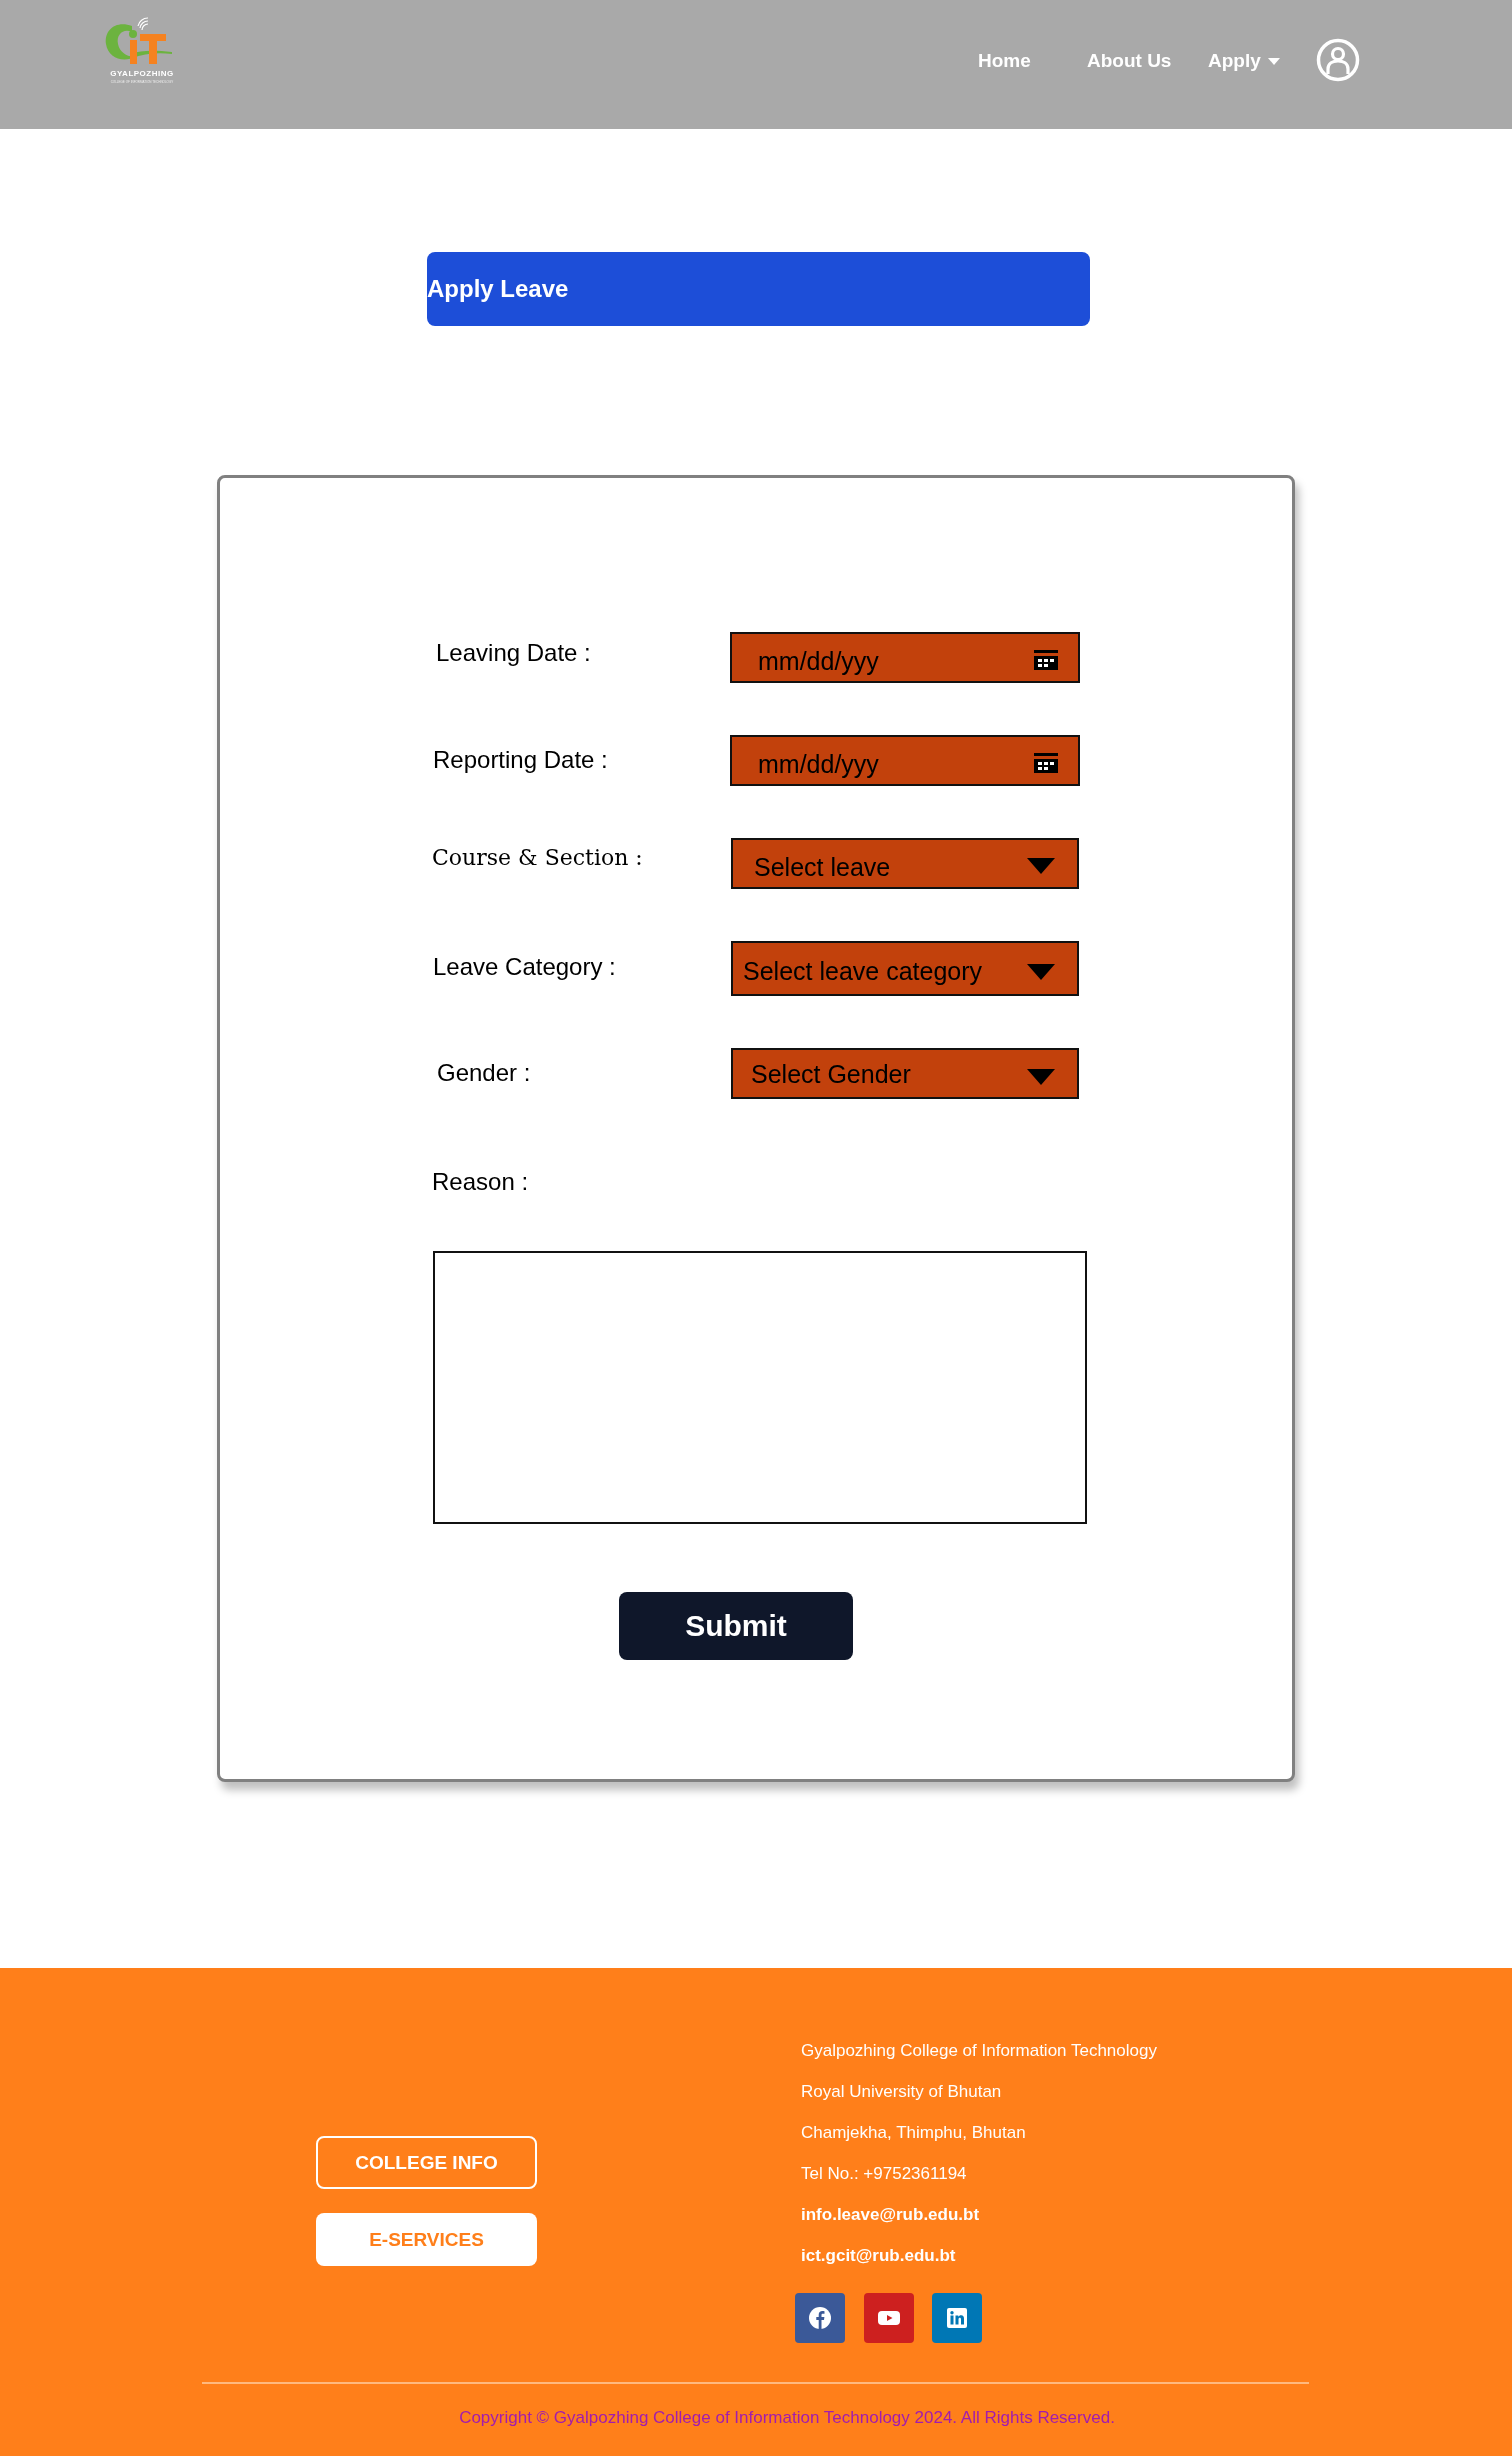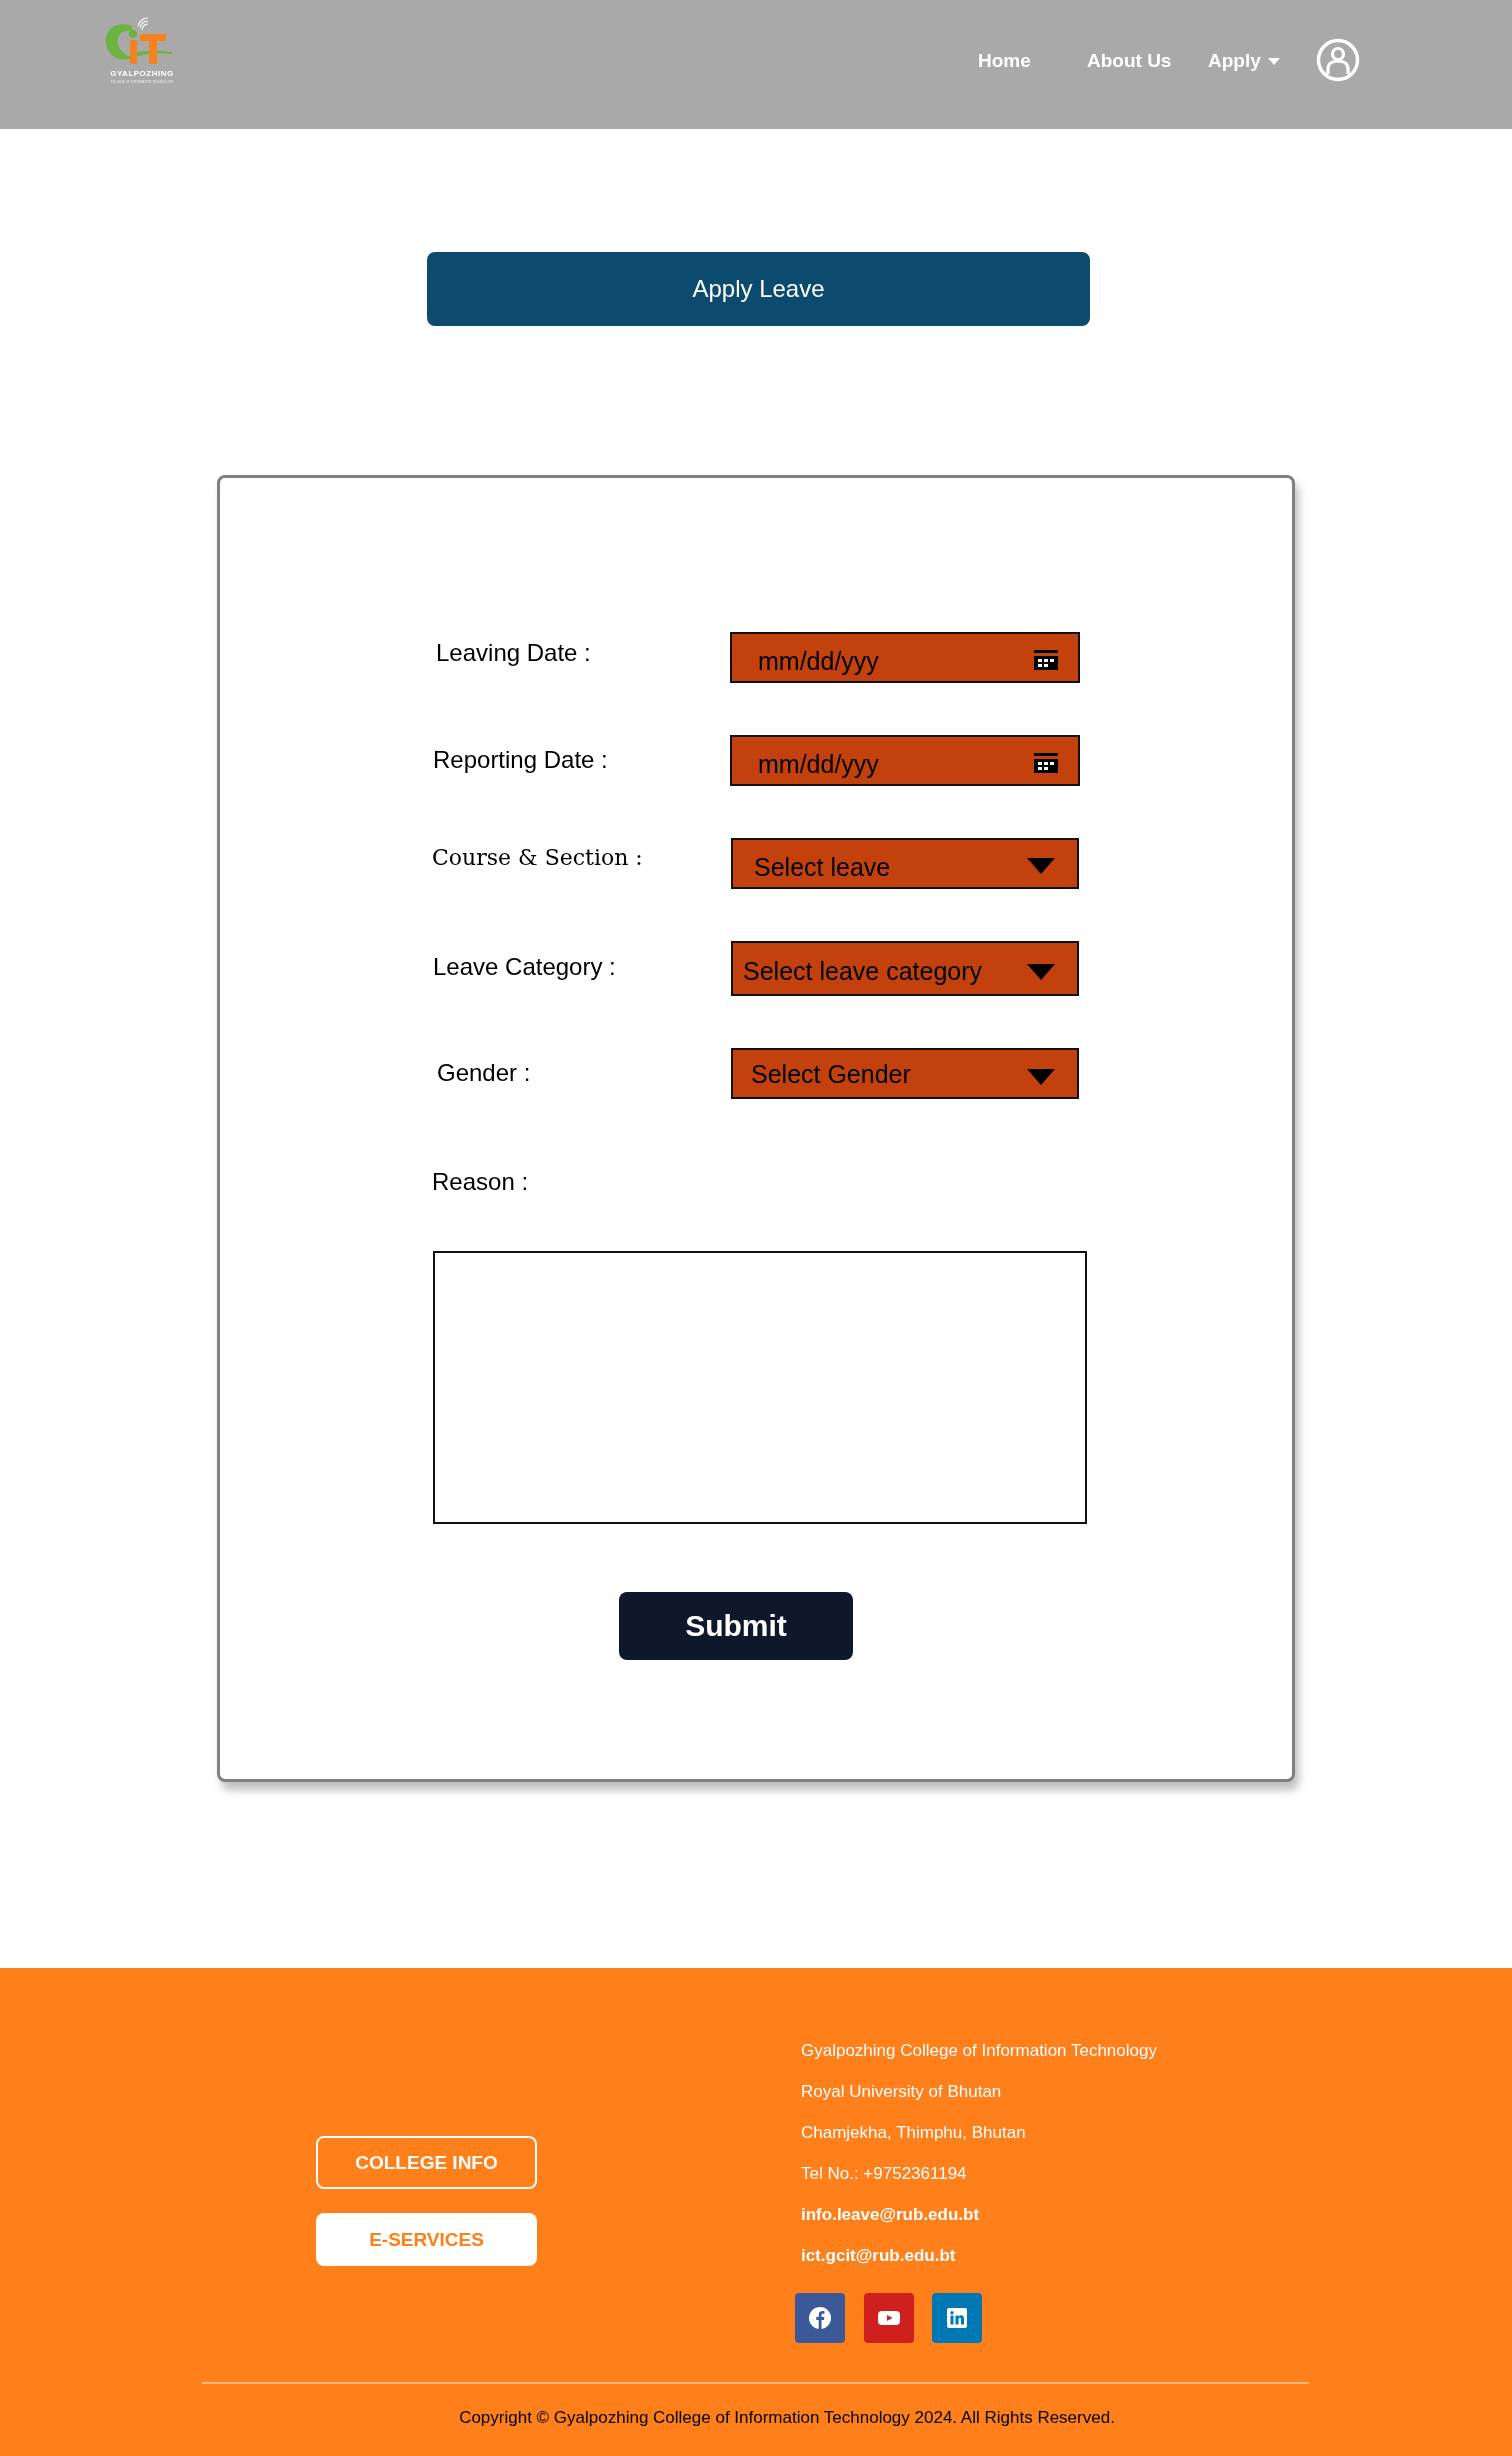--- a/index.html
+++ b/index.html
@@ -12,21 +12,21 @@
     .logo-text { position: absolute; left: 0; top: 55px; width: 80px; text-align: center; color: #fff; font-weight: bold; font-size: 8px; letter-spacing: 0.5px; }
     .logo-sub { position: absolute; left: 0; top: 66px; width: 80px; text-align: center; color: #eee; font-size: 3px; }
     .nav { position: absolute; top: 46px; height: 30px; color: #fff; font-size: 19px; font-weight: bold; line-height: 30px; cursor: pointer; }
     .nav-home { left: 978px; }
     .nav-about { left: 1087px; }
     .nav-apply { left: 1208px; }
     .nav-apply .caret { display: inline-block; width: 0; height: 0; border-left: 6px solid transparent; border-right: 6px solid transparent; border-top: 7px solid #fff; margin-left: 7px; vertical-align: middle; }
     .user-btn { position: absolute; left: 1316px; top: 38px; width: 44px; height: 44px; cursor: pointer; }
 
     
-    .apply-banner { position: absolute; left: 427px; top: 252px; width: 663px; height: 74px; background: #0c4a6e; border-radius: 8px; color: #fff; font-size: 24px; font-weight: normal; text-align: center; line-height: 74px; }
+    .apply-banner { position: absolute; left: 427px; top: 252px; width: 663px; height: 74px; background: #1d4ed8; border-radius: 8px; color: #fff; font-size: 24px; font-weight: bold; line-height: 74px; }
 
     
     .card { position: absolute; left: 217px; top: 475px; width: 1078px; height: 1307px; border: 3px solid #808080; border-radius: 8px; background: #fff; box-shadow: 4px 8px 8px rgba(0,0,0,0.25); }
 
     .label { position: absolute; color: #000; font-size: 24px; line-height: 30px; }
     .label.serif { font-family: "DejaVu Serif", "Liberation Serif", serif; font-size: 22px; }
 
     .field { position: absolute; border: 2px solid #111; background: #c2410c; cursor: pointer; }
     .field .val { position: absolute; color: #000; font-size: 25px; line-height: 30px; }
     .cal-icon { position: absolute; width: 24px; height: 20px; }
@@ -41,21 +41,21 @@
     .college-info-btn { position: absolute; left: 316px; top: 2136px; width: 221px; height: 53px; border: 2px solid #fff; border-radius: 8px; color: #fff; font-size: 19px; font-weight: bold; text-align: center; line-height: 49px; cursor: pointer; }
     .eservices-btn { position: absolute; left: 316px; top: 2213px; width: 221px; height: 53px; background: #fff; border-radius: 8px; color: #ff7f1a; font-size: 19px; font-weight: bold; text-align: center; line-height: 53px; cursor: pointer; }
     .footer-line { position: absolute; left: 801px; color: #fff; font-size: 17px; line-height: 22px; }
     .footer-line.bold { font-weight: bold; }
     .social { position: absolute; top: 2293px; width: 50px; height: 50px; border-radius: 4px; cursor: pointer; }
     .social svg { position: absolute; left: 13px; top: 13px; width: 24px; height: 24px; }
     .fb { left: 795px; background: #3b5998; }
     .yt { left: 864px; background: #cd201f; }
     .li { left: 932px; background: #0077b5; }
     .divider { position: absolute; left: 202px; top: 2382px; width: 1107px; height: 2px; background: #ffb97f; }
-    .copyright { position: absolute; left: 0; top: 2406px; width: 1512px; text-align: center; color: #000000; font-size: 17px; line-height: 24px; padding-left: 62px; }
+    .copyright { position: absolute; left: 0; top: 2406px; width: 1512px; text-align: center; color: #a21caf; font-size: 17px; line-height: 24px; padding-left: 62px; }
   </style>
 </head>
 <body>
 
 <div class="header">
   <div class="logo">
     <svg width="80" height="58" viewBox="0 0 80 58">
       <path d="M30 12 C14 6 2 16 4 30 C6 44 22 50 34 42 C28 44 18 40 16 30 C14 20 22 14 30 18 Z" fill="#6cb33f"></path>
       <path d="M28 40 C40 36 52 36 70 38 L70 40 C54 38 42 40 30 44 Z" fill="#6cb33f"></path>
       <circle cx="31" cy="20" r="4" fill="#6cb33f"></circle>

